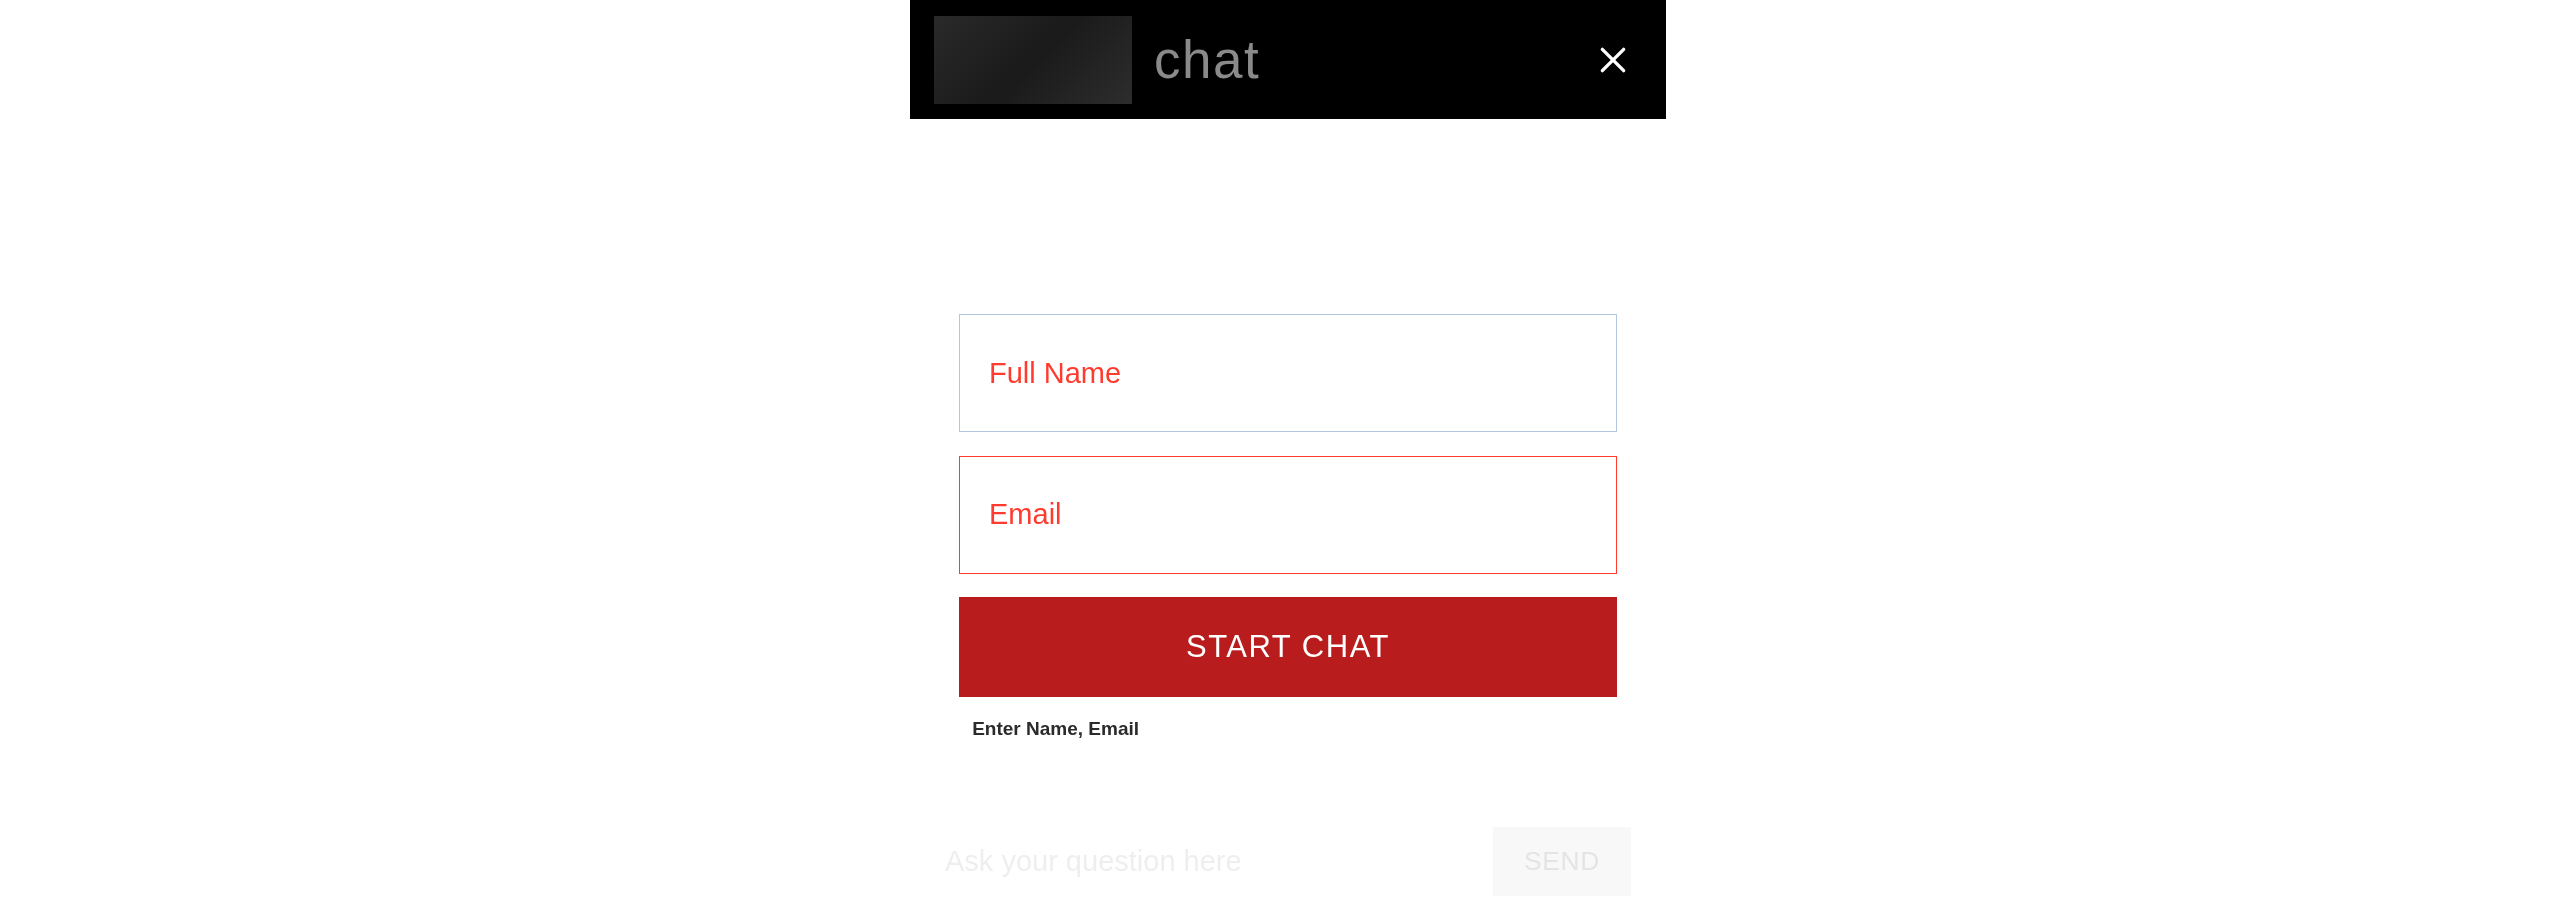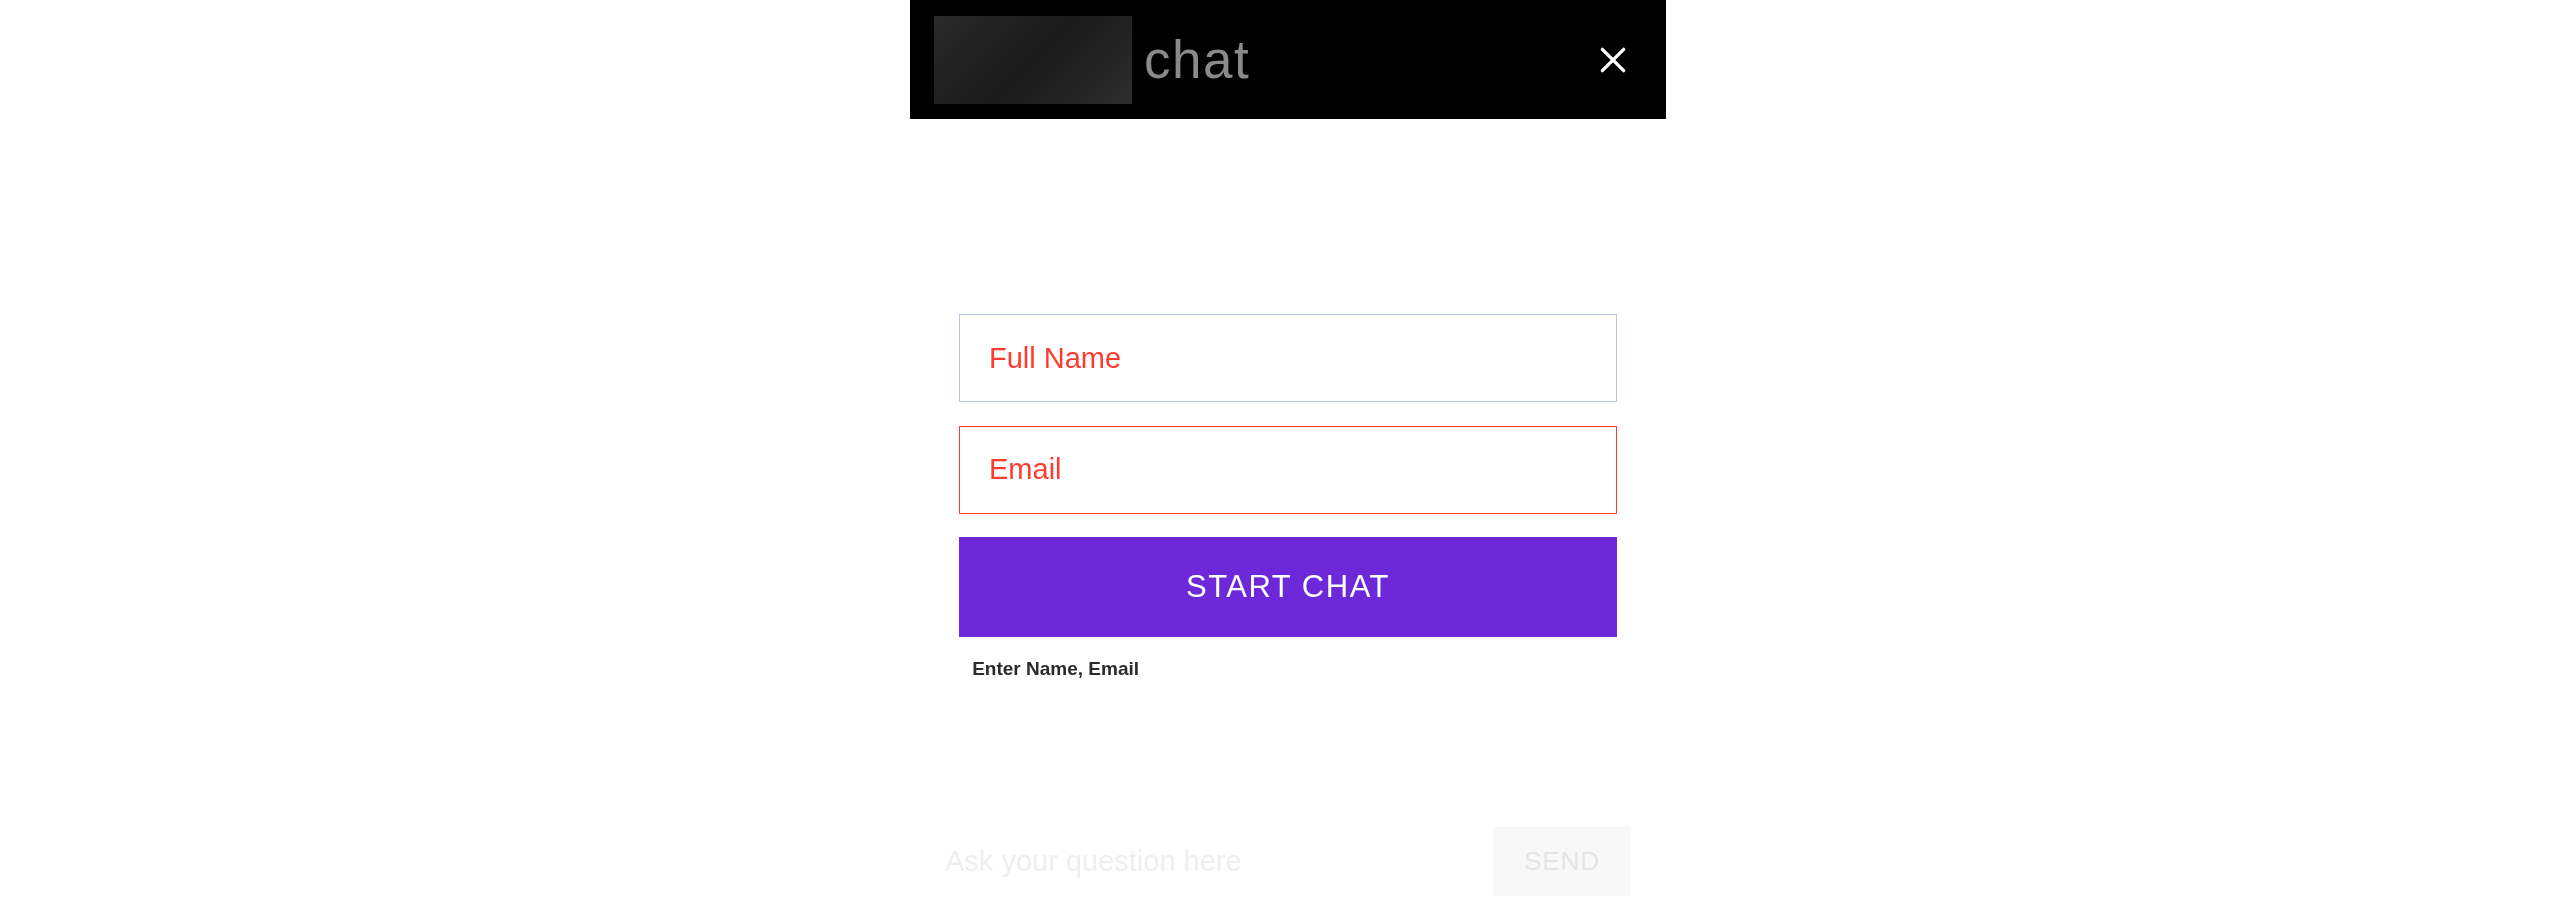--- a/index.html
+++ b/index.html
@@ -25,21 +25,21 @@
       background: #000000;
       height: 119px;
       display: flex;
       align-items: center;
       justify-content: space-between;
       padding: 0 37px 0 24px;
     }
     .header-left {
       display: flex;
       align-items: center;
-      gap: 12px;
+      gap: 22px;
     }
     .logo-block {
       width: 198px;
       height: 88px;
       background: linear-gradient(135deg, #2a2a2a 0%, #1a1a1a 50%, #2d2d2d 100%);
     }
     .chat-title {
       color: #8a8a8a;
       font-size: 53px;
       font-weight: 300;
@@ -53,40 +53,40 @@
     }
     .close-icon svg {
       width: 32px;
       height: 32px;
     }
     .chat-body {
       padding: 195px 49px 0 49px;
     }
     .form-input {
       width: 100%;
-      height: 88px;
+      height: 118px;
       padding: 0 29px;
       font-size: 29px;
       margin-bottom: 23.5px;
       outline: none;
       background: #ffffff;
     }
     .form-input.name-input {
       border: 1.5px solid #b3c6e0;
     }
     .form-input.email-input {
       border: 1.5px solid #ff3b2f;
     }
     .form-input::placeholder {
       color: #ff3b2f;
     }
     .start-chat-button {
       width: 100%;
       height: 100px;
-      background: #6d28d9;
+      background: #b91c1c;
       color: #ffffff;
       border: none;
       font-size: 31px;
       font-weight: 400;
       letter-spacing: 1.5px;
       cursor: pointer;
       margin-bottom: 20.6px;
     }
     .validation-message {
       color: #2b2b2b;

